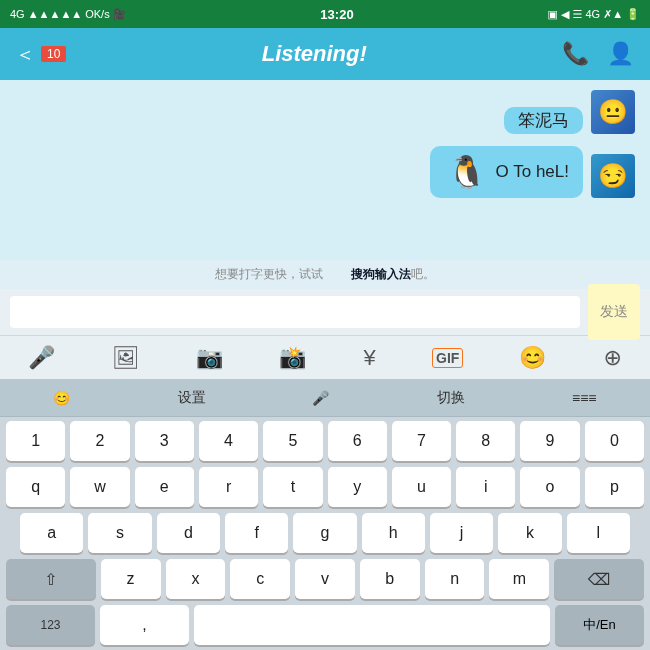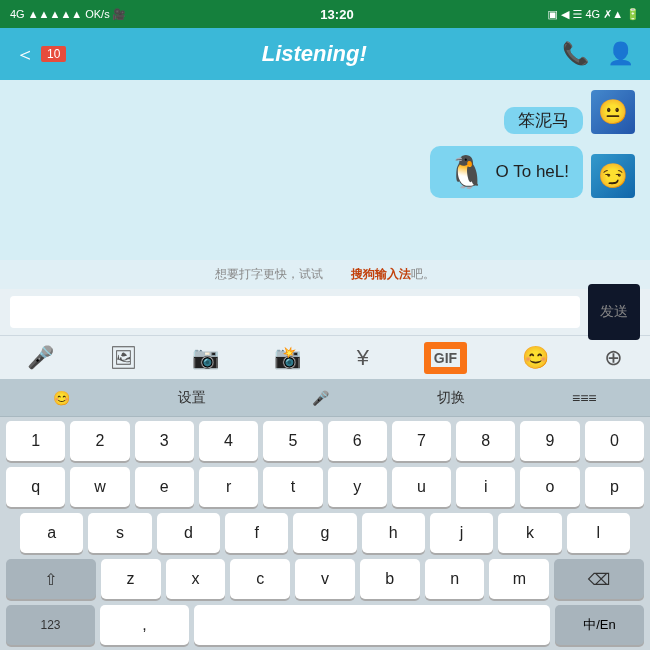--- a/index.html
+++ b/index.html
@@ -111,21 +111,21 @@
     }
 
     
     .hint-bar {
       background: #e0eff5;
       text-align: center;
       padding: 6px;
       font-size: 12px;
       color: #888;
     }
-    .hint-bar span.highlight { color: #c2410c; font-weight: bold; margin-left: 28px; }
+    .hint-bar span.highlight { color: #0f172a; font-weight: bold; margin-left: 28px; }
 
     
     .input-bar {
       background: #e8f0f4;
       display: flex;
       align-items: center;
       padding: 6px 10px;
       gap: 8px;
       height: 46px;
     }
@@ -133,21 +133,21 @@
       flex: 1;
       background: white;
       border: none;
       border-radius: 4px;
       height: 32px;
       padding: 0 8px;
       font-size: 14px;
       outline: none;
     }
     .send-btn {
-      background: #0f172a;
+      background: #fef9c3;
       color: #888;
       border: none;
       border-radius: 4px;
       padding: 19px 12px;
       font-size: 14px;
       cursor: pointer;
     }
 
     
     .toolbar {
@@ -293,21 +293,21 @@
   <input class="input-field" type="text" style="">
   <button class="send-btn">发送</button>
 </div>
 
 <div class="toolbar">
   <span class="toolbar-icon">🎤</span>
   <span class="toolbar-icon">🖼</span>
   <span class="toolbar-icon">📷</span>
   <span class="toolbar-icon">📸</span>
   <span class="toolbar-icon">¥</span>
-  <span class="toolbar-icon" style="font-size:14px;font-weight:bold;border:7px solid #f97316;border-radius:3px;padding:1px 3px;">GIF</span>
+  <span class="toolbar-icon" style="font-size:14px;font-weight:bold;border:1px solid #f97316;border-radius:3px;padding:1px 3px;">GIF</span>
   <span class="toolbar-icon">😊</span>
   <span class="toolbar-icon">⊕</span>
 </div>
 
 <div class="keyboard-section">
 
   <div class="keyboard-topbar">
     <span class="kb-top-item">😊</span>
     <span class="kb-top-item">设置</span>
     <span class="kb-top-item">🎤</span>

